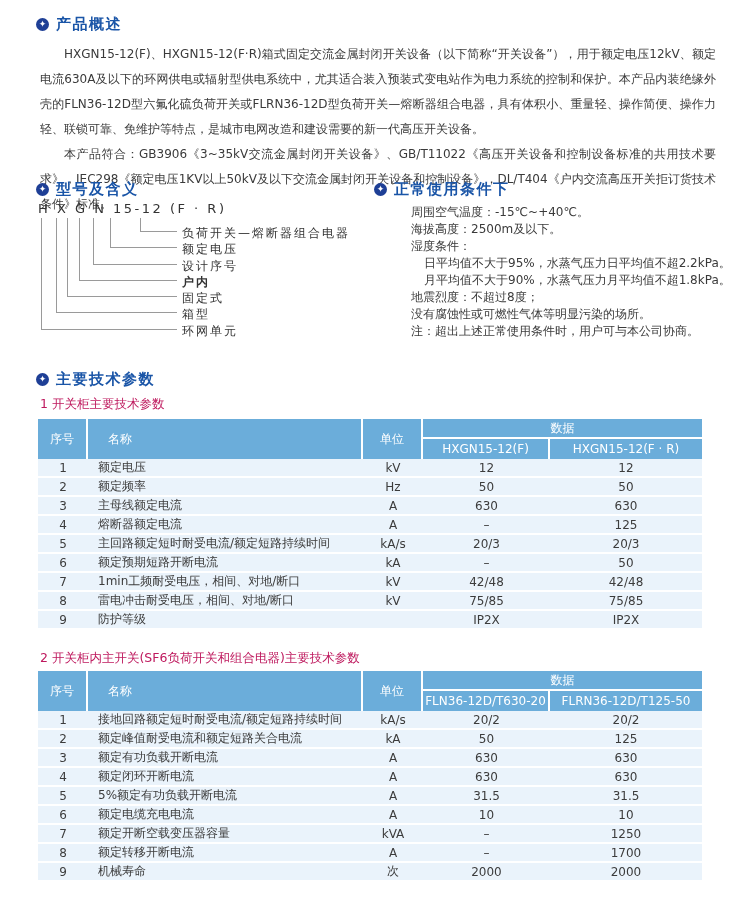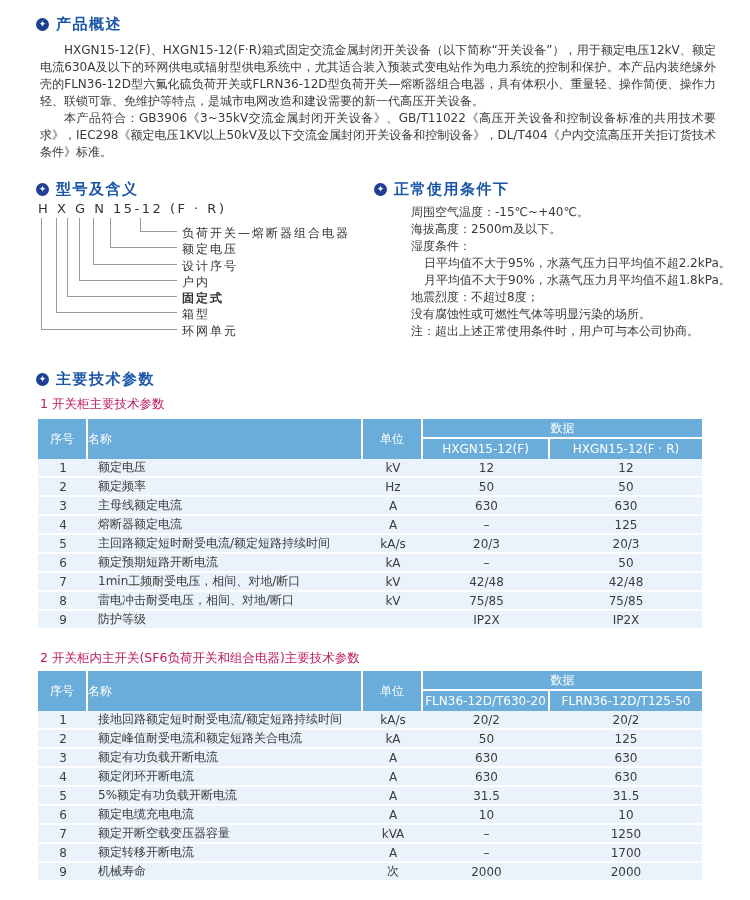--- a/index.html
+++ b/index.html
@@ -18,21 +18,21 @@
   .sec-icon {
     width: 13px; height: 13px; border-radius: 50%;
     background: #1e3f96; color: #ffffff;
     font-size: 9px; line-height: 13px; text-align: center;
     flex: 0 0 13px;
   }
   .sec-text { font-size: 15px; font-weight: bold; color: #1a55a7; letter-spacing: 1.5px; white-space: nowrap; }
 
   
   .overview-text { position: absolute; left: 40px; top: 42px; width: 676px; }
-  .para { font-size: 12px; line-height: 17px; text-align: justify; text-indent: 2em; color: #3a3a3a; }
+  .para { font-size: 12px; line-height: 25px; text-align: justify; text-indent: 2em; color: #3a3a3a; }
 
   
   .model-box { position: absolute; left: 36px; top: 180px; width: 340px; height: 170px; }
   .model-code { position: absolute; left: 2px; top: 21px; font-size: 13px; color: #333; letter-spacing: 2.5px; white-space: nowrap; }
   .vline { position: absolute; width: 1px; background: #9a9a9a; }
   .hline { position: absolute; height: 1px; background: #9a9a9a; }
   .model-label { position: absolute; left: 146px; font-size: 12px; color: #333; letter-spacing: 2px; white-space: nowrap; }
 
   
   .cond-box { position: absolute; left: 374px; top: 180px; width: 360px; }
@@ -44,21 +44,21 @@
   .tbl-caption { position: absolute; left: 40px; font-size: 12.5px; color: #be185d; white-space: nowrap; }
 
   
   table.params { position: absolute; left: 38px; width: 664px; border-collapse: separate; border-spacing: 0; table-layout: fixed; }
   table.params th {
     background: #6badda; color: #ffffff; font-weight: normal;
     font-size: 12px; text-align: center; padding: 0; height: 20px;
   }
   table.params th.b-r { border-right: 2px solid #ffffff; }
   table.params th.b-b { border-bottom: 2px solid #ffffff; }
-  table.params th.c-name { text-align: left; }
+  table.params th.c-name { text-align: left; padding-left: 20px; }
   table.params td {
     background: #eaf3fb; font-size: 12px; color: #3c3c3c;
     height: 17px; padding: 0; text-align: center;
     border-bottom: 2px solid #ffffff; white-space: nowrap;
   }
   table.params td.t-name { text-align: left; padding-left: 10px; overflow: hidden; }
   #table1 { top: 419px; }
   #table2 { top: 671px; }
   #caption1 { top: 396px; }
   #caption2 { top: 650px; }
@@ -96,22 +96,22 @@
     <div class="hline" style="left:74px;  top:67px;  width:67px;"></div>
     <div class="hline" style="left:57px;  top:84px;  width:84px;"></div>
     <div class="hline" style="left:43px;  top:100px; width:98px;"></div>
     <div class="hline" style="left:31px;  top:116px; width:110px;"></div>
     <div class="hline" style="left:20px;  top:132px; width:121px;"></div>
     <div class="hline" style="left:5px;   top:149px; width:136px;"></div>
 
     <div class="model-label" style="top:45px;text-align:center;">负荷开关—熔断器组合电器</div>
     <div class="model-label" style="top:61px;">额定电压</div>
     <div class="model-label" style="top:78px;text-align:center;">设计序号</div>
-    <div class="model-label" style="top:94px;">户内</div>
-    <div class="model-label" style="top:110px;font-weight:bold;">固定式</div>
+    <div class="model-label" style="top:94px;font-weight:bold;">户内</div>
+    <div class="model-label" style="top:110px;">固定式</div>
     <div class="model-label" style="top:126px;">箱型</div>
     <div class="model-label" style="top:143px;">环网单元</div>
   </div>
 
   <div class="cond-box">
     <div class="sec-title" style="left:0; top:0;">
       <span class="sec-icon">✦</span>
       <span class="sec-text">正常使用条件下</span>
     </div>
     <div class="cond-lines">

